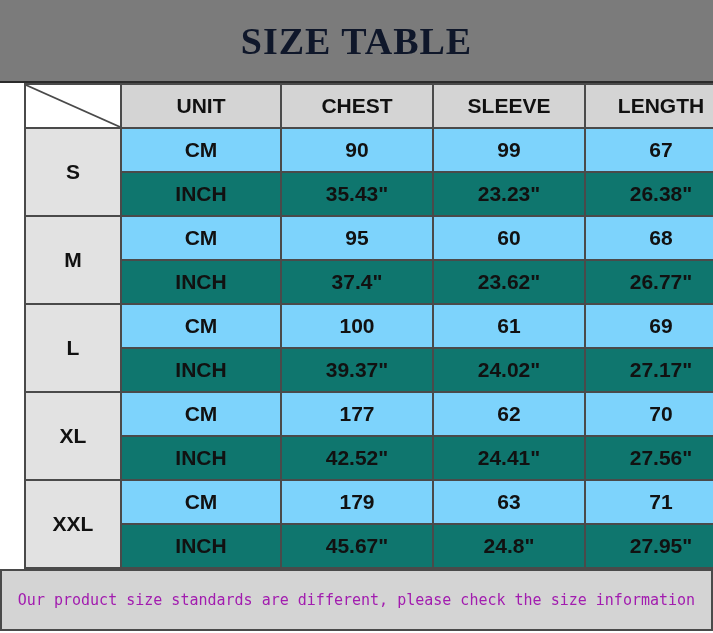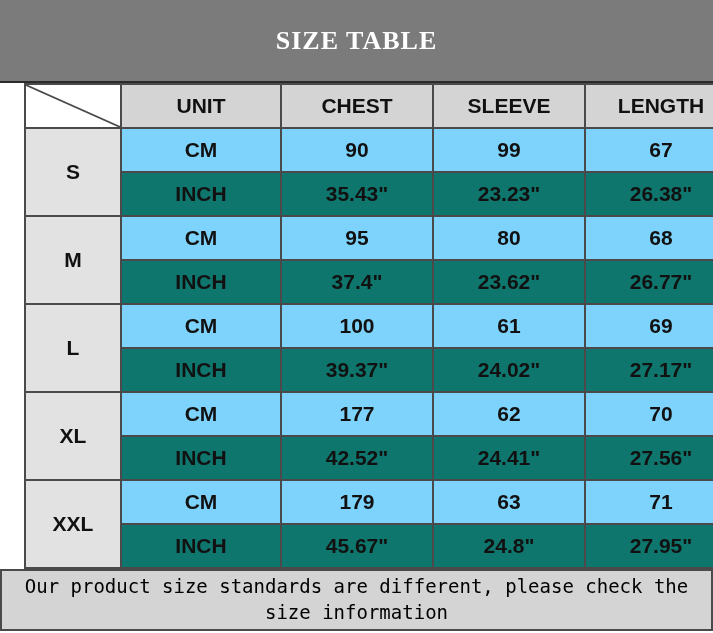--- a/index.html
+++ b/index.html
@@ -22,23 +22,23 @@
   }
   .title-bar {
     height: 81px;
     background: #7b7b7b;
     display: flex;
     align-items: center;
     justify-content: center;
     border-bottom: 2px solid #2b2b2b;
   }
   .title-text {
-    font-size: 26px;
+    font-size: 38px;
     font-weight: bold;
-    color: #ffffff;
+    color: #0f172a;
     letter-spacing: 1px;
     font-family: "Liberation Serif", serif;
   }
   table.size-table {
     width: 713px;
     border-collapse: collapse;
     table-layout: fixed;
     margin-left: 24px;
   }
   table.size-table td,
@@ -92,22 +92,22 @@
     box-sizing: border-box;
     height: 62px;
     display: flex;
     flex-direction: column;
     align-items: center;
     justify-content: center;
     padding: 4px 8px;
   }
   .footer-line {
     font-family: "DejaVu Sans Mono", monospace;
-    font-size: 19px;
-    color: #000000;
+    font-size: 15px;
+    color: #a21caf;
     line-height: 1.35;
     text-align: center;
     letter-spacing: 0px;
   }
   .bottom-strip {
     height: 10px;
     background: #ffffff;
   }
 </style>
 </head>
@@ -153,21 +153,21 @@
         <td>INCH</td>
         <td>35.43"</td>
         <td>23.23"</td>
         <td>26.38"</td>
       </tr>
 
       <tr class="row-light">
         <td class="size-cell" rowspan="2">M</td>
         <td>CM</td>
         <td>95</td>
-        <td>80</td>
+        <td>60</td>
         <td>68</td>
       </tr>
       <tr class="row-dark">
         <td>INCH</td>
         <td>37.4"</td>
         <td>23.62"</td>
         <td>26.77"</td>
       </tr>
 
       <tr class="row-light">

